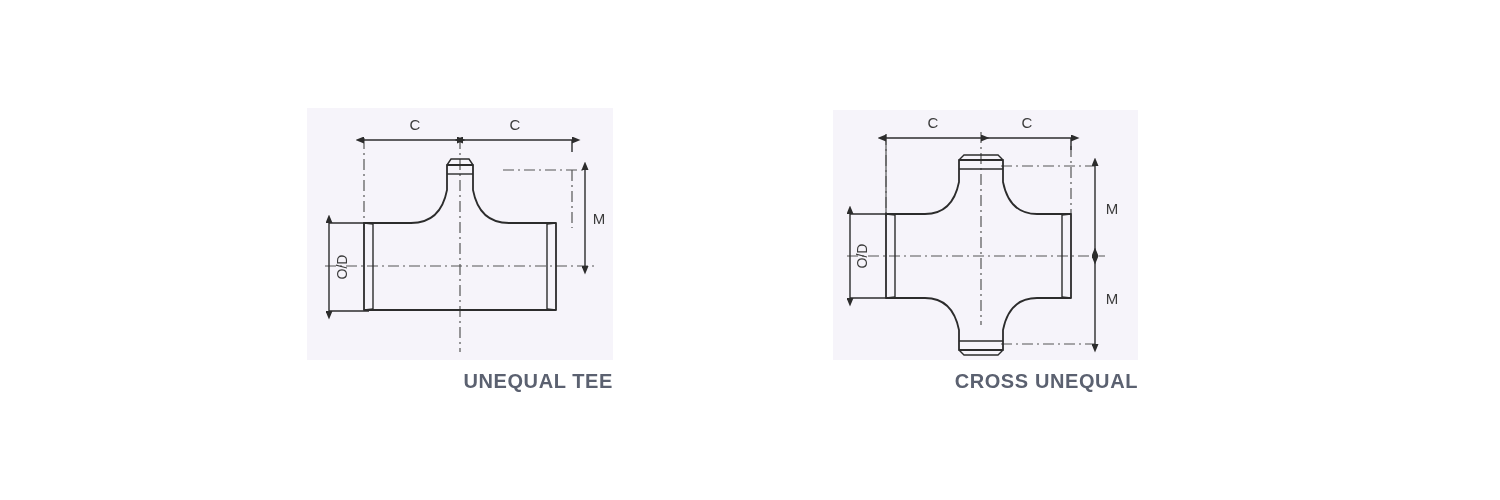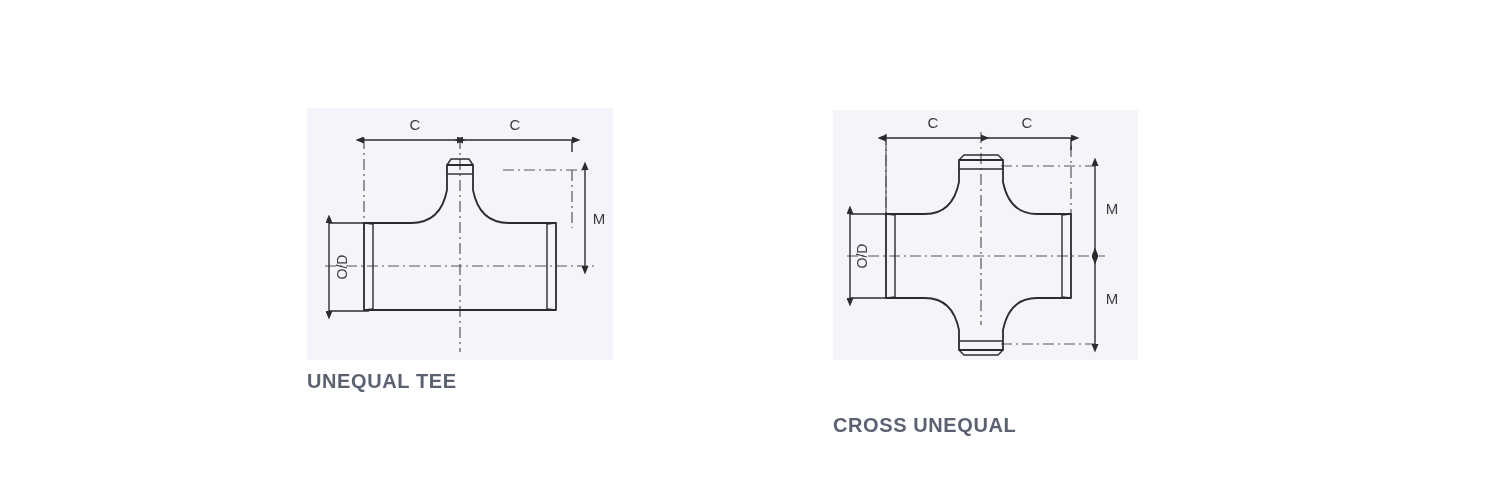--- a/index.html
+++ b/index.html
@@ -32,36 +32,36 @@
   }
   .fig-svg {
     position: absolute;
     left: 0;
     top: 0;
     display: block;
   }
   .fig-caption {
     position: absolute;
     width: 100%;
-    text-align: left;
+    text-align: right;
     color: #5b6170;
     font-family: "Liberation Sans", sans-serif;
     font-size: 20px;
     font-weight: 700;
     letter-spacing: 0.6px;
     white-space: nowrap;
   }
   
   #figure-unequal-tee { left: 307px; top: 108px; width: 306px; height: 292px; }
   #figure-unequal-tee .fig-panel { width: 306px; height: 252px; }
   #figure-unequal-tee .fig-caption { top: 262px; }
   
   #figure-cross-unequal { left: 833px; top: 110px; width: 305px; height: 290px; }
   #figure-cross-unequal .fig-panel { width: 305px; height: 250px; }
-  #figure-cross-unequal .fig-caption { top: 260px; margin-top: 44px; }
+  #figure-cross-unequal .fig-caption { top: 260px; }
 
   .dim-label {
     font-family: "Liberation Sans", sans-serif;
     font-size: 15px;
     fill: #3b3b3b;
     font-weight: 400;
   }
   .dim-label-rot {
     font-family: "Liberation Sans", sans-serif;
     font-size: 14px;

